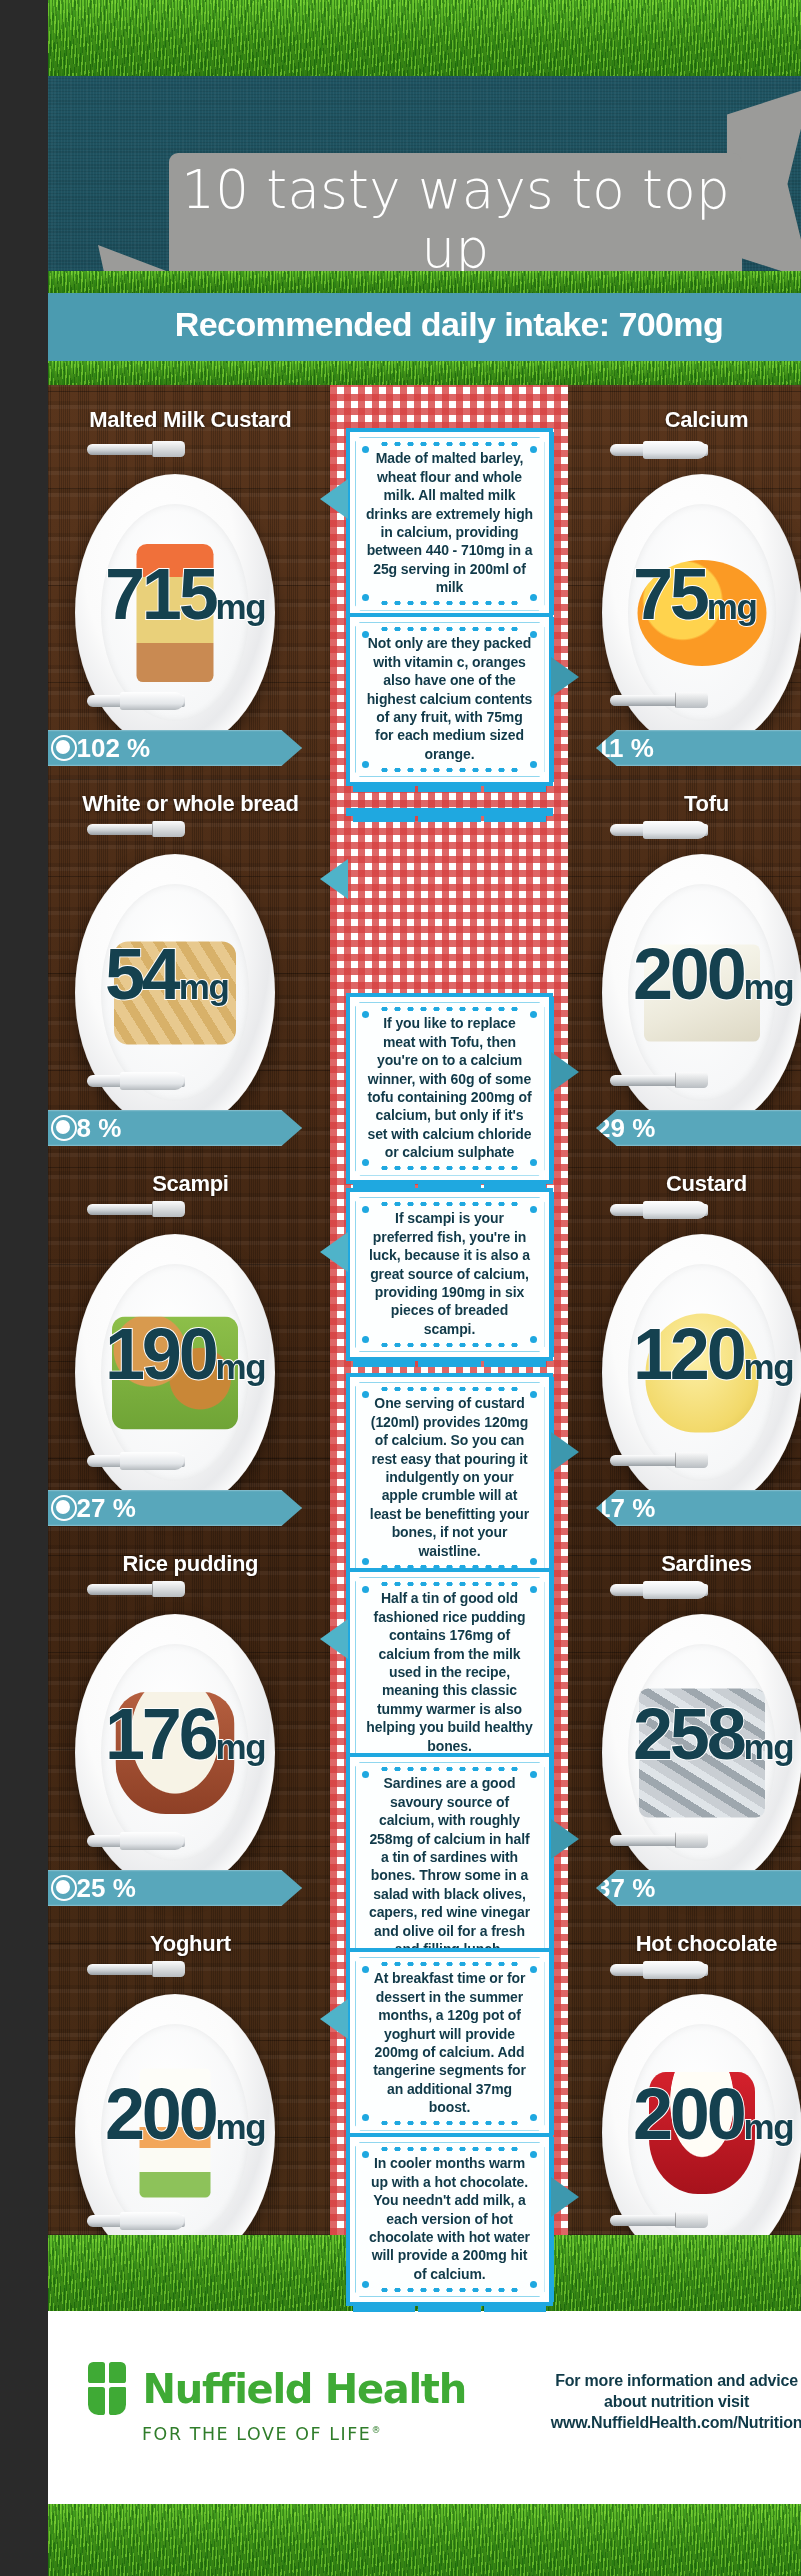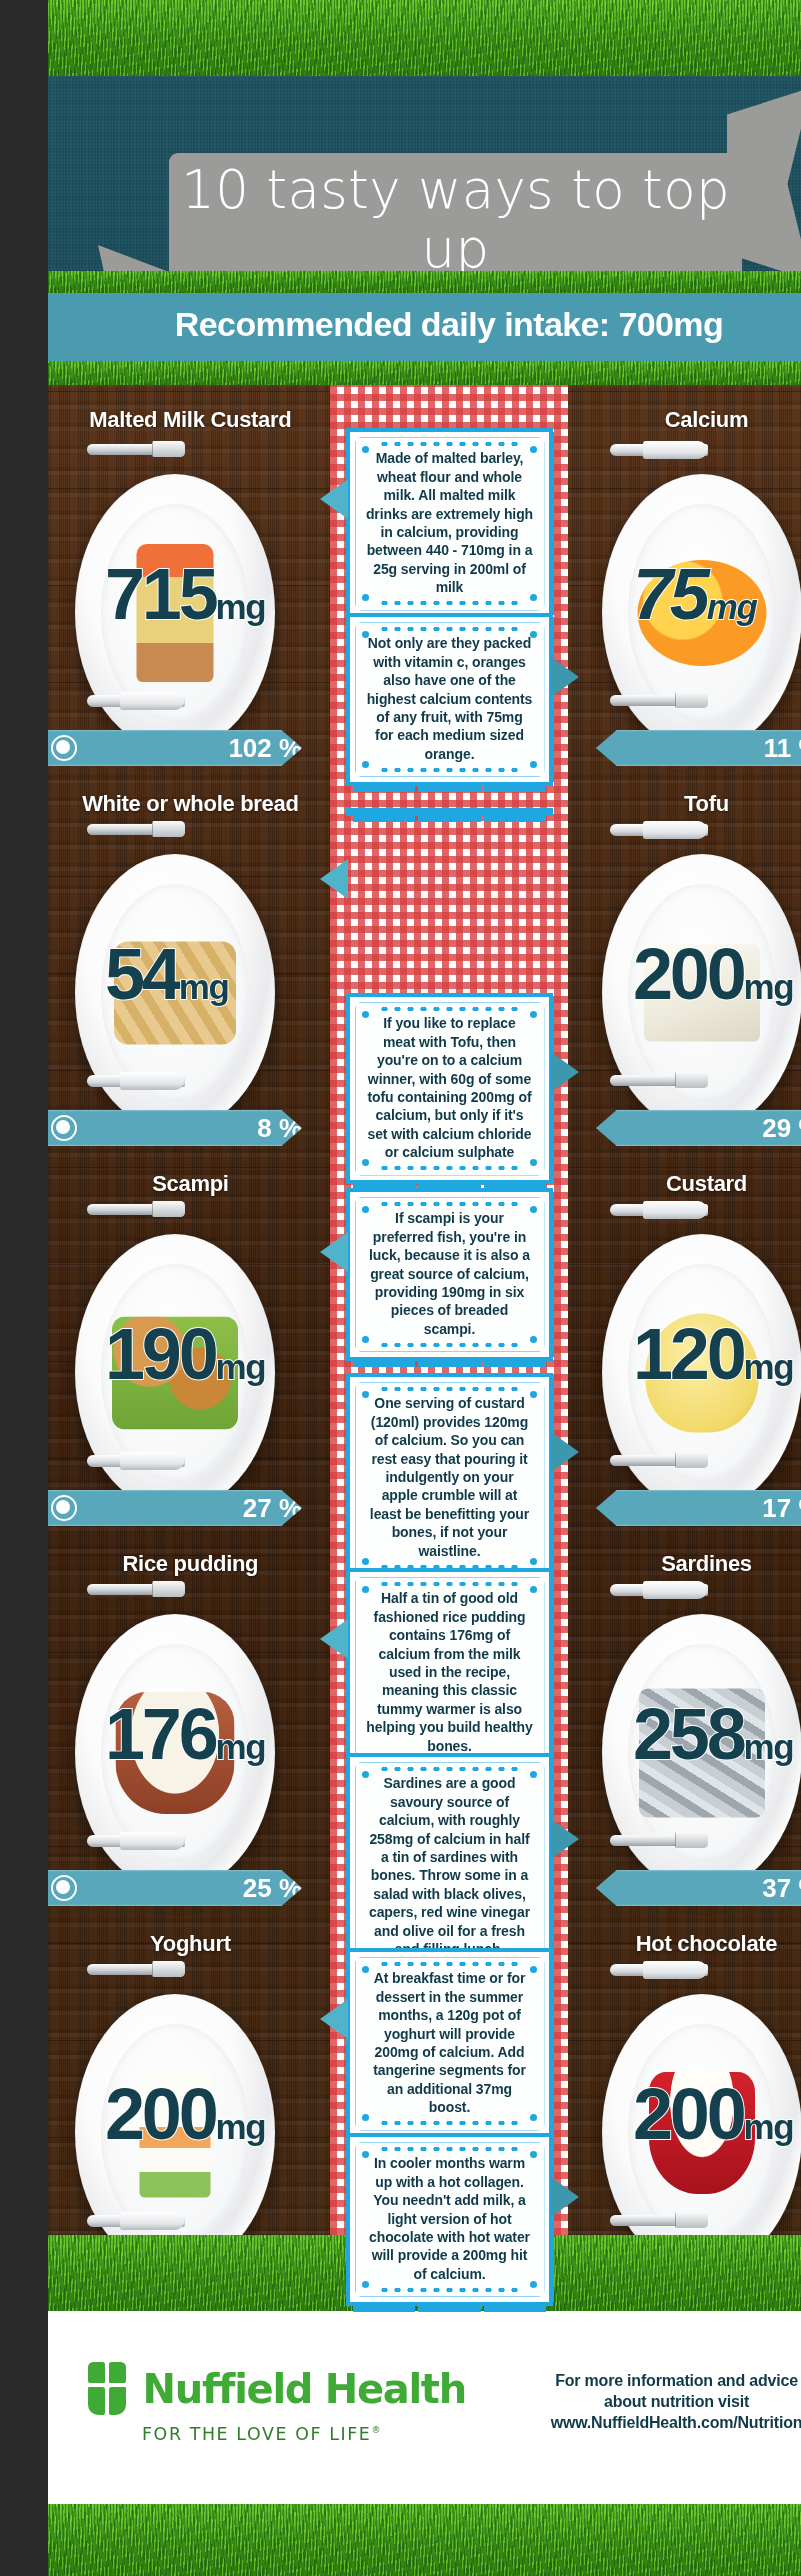--- a/index.html
+++ b/index.html
@@ -185,21 +185,21 @@
   }
   .pct-ico {
     width:26px; height:26px; flex:0 0 26px;
     border:2.6px solid #ffffff; border-radius:50%;
     position:relative;
   }
   .pct-ico::after{
     content:""; position:absolute; left:3.2px; top:3.2px;
     width:14px; height:14px; border-radius:50%; background:#ffffff;
   }
-  .pct-val { flex:1; text-align:right; }
+  .pct-val { flex:1; text-align:left; }
 
   
   .callout {
     position:absolute; left:298px; width:207px;
     background:#ffffff;
     border:4.5px solid #1fa8e0;
     z-index:9;
   }
   .callout .inner {
     border:1.3px solid #8fd7ef;
@@ -379,21 +379,21 @@
             <span></span>
           </span>
         </div>
         <div class="food-title right" style="top: 22px;">Calcium</div>
         <div class="cutlery" style="top: 59px; left: 562px;">
           <div class="knife"></div>
         </div>
         <div class="plate" style="top: 89px; left: 554px;">
           <div class="food-img f-orange"></div>
         </div>
-        <div class="mg" style="top: 173px; left: 585px; font-style: italic;"><span>75</span><span class="unit">mg</span></div>
+        <div class="mg" style="top: 173px; left: 585px;"><span>75</span><span class="unit">mg</span></div>
         <div class="cutlery" style="top: 310px; left: 562px;">
           <div class="fork"></div>
         </div>
         <div class="pct right" style="top: 345px;">
           <span class="pct-val">11 %</span>
           <span class="pct-ico"></span>
         </div>
         <div class="callout" style="top: 228px;">
           <span class="scallop l"></span>
           <span class="scallop r"></span>
@@ -668,21 +668,21 @@
         <div class="callout" style="top: 228px;">
           <span class="scallop l"></span>
           <span class="scallop r"></span>
           <span class="ptr right" style="top: 40px;"></span>
           <div class="inner">
             <span class="dots-row top"></span>
             <span class="cnr tl"></span>
             <span class="cnr tr"></span>
             <span class="cnr bl"></span>
             <span class="cnr br"></span>
-            <div class="txt">In cooler months warm up with a hot collagen. You needn't add milk, a light version of hot chocolate with hot water will provide a 200mg hit of calcium.</div>
+            <div class="txt">In cooler months warm up with a hot chocolate. You needn't add milk, a each version of hot chocolate with hot water will provide a 200mg hit of calcium.</div>
             <span class="dots-row bot"></span>
           </div>
           <span class="tabs">
             <span></span>
             <span></span>
             <span></span>
           </span>
         </div>
       </div>
     </div>

